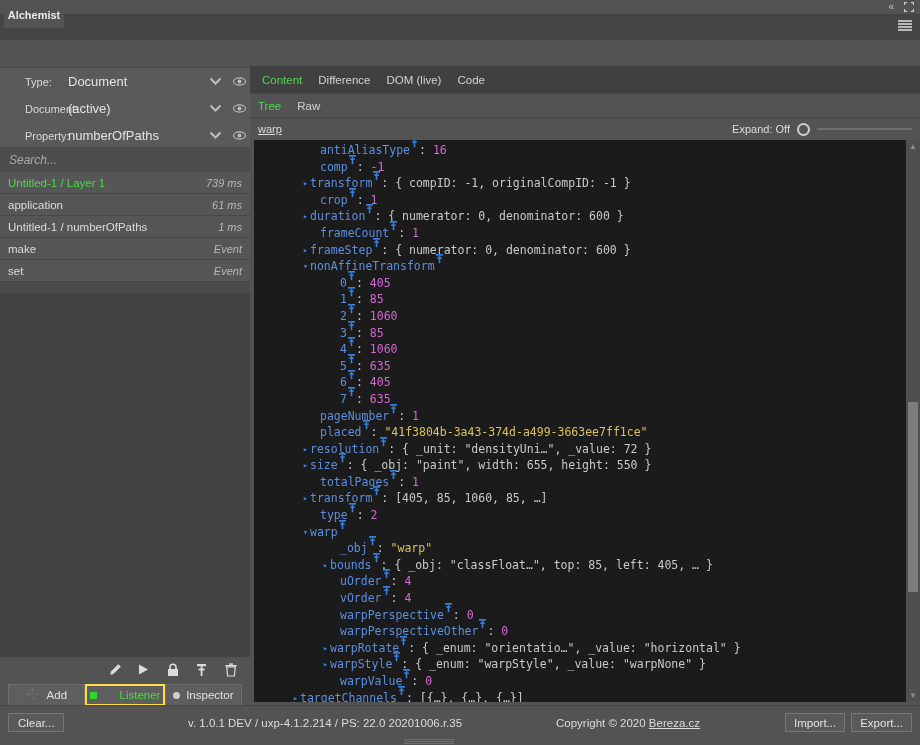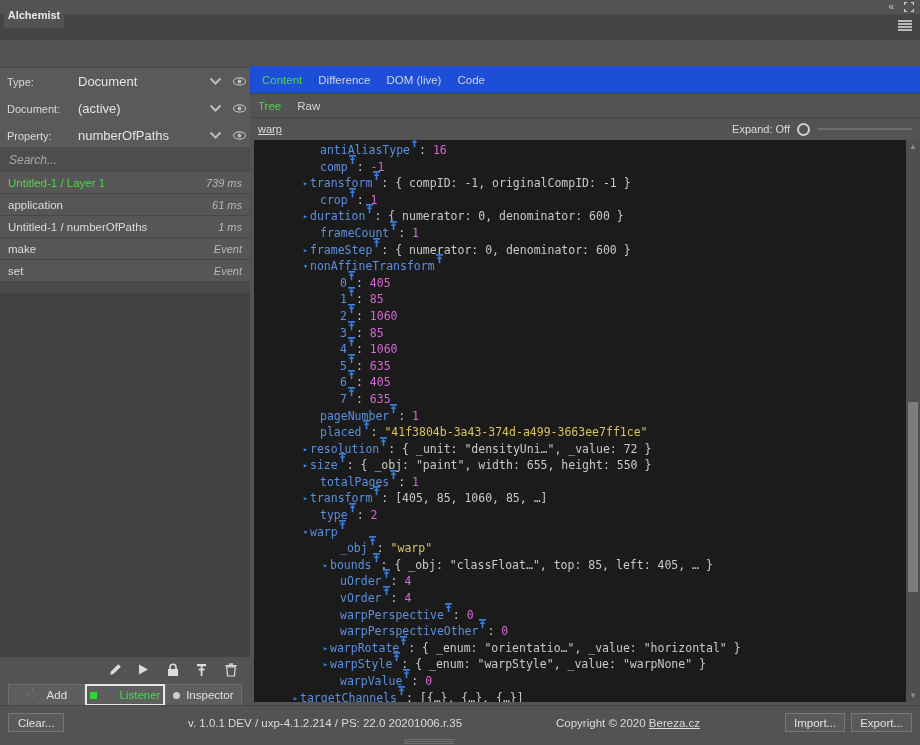--- a/index.html
+++ b/index.html
@@ -25,21 +25,21 @@
 
   
   .leftcol{position:absolute;left:0;top:40px;width:250px;height:665px;background:#535353;}
   .navrow{position:absolute;left:0;top:0;width:250px;height:27px;background:#535353;
           display:flex;align-items:center;gap:16px;padding-left:6px;box-sizing:border-box;}
   .navrow .nav{font-size:11px;color:#d0d0d0;cursor:default;}
   .navrow .nav.active{color:#4ad94a;}
 
   .formbox{position:absolute;left:0;top:27px;width:250px;height:80px;background:#5a5a5a;border-top:1px solid #4b4b4b;}
   .frow{position:absolute;left:0;width:250px;height:27px;display:flex;align-items:center;}
-  .frow .lbl{width:78px;padding-left:7px;box-sizing:border-box;font-size:11px;color:#d9d9d9;}
+  .frow .lbl{width:68px;padding-left:25px;box-sizing:border-box;font-size:11px;color:#d9d9d9;}
   .frow .val{flex:1;font-size:13px;color:#e3e3e3;}
   .frow .chev{width:26px;display:flex;align-items:center;justify-content:center;}
   .frow .eye{width:22px;display:flex;align-items:center;justify-content:center;}
   svg{display:block;}
 
   .searchbox{position:absolute;left:0;top:107px;width:250px;height:25px;background:#4d4d4d;
      display:flex;align-items:center;padding-left:7px;box-sizing:border-box;}
   .searchbox input{background:transparent;border:0;outline:none;color:#b0b0b0;font-style:italic;
      font-size:12px;font-family:"Liberation Sans",sans-serif;width:230px;}
   .searchbox input::placeholder{color:#a8a8a8;font-style:italic;}
@@ -53,27 +53,27 @@
   .listpad{background:#4a4a4a;}
 
   .toolrow{position:absolute;left:0;top:617px;width:250px;height:25px;background:#535353;
      display:flex;align-items:center;justify-content:flex-end;gap:14px;padding-right:12px;box-sizing:border-box;}
   .toolrow .tb{width:15px;height:15px;display:flex;align-items:center;justify-content:center;}
 
   .btnrow{position:absolute;left:0;top:642px;width:250px;height:26px;background:#535353;
      display:flex;align-items:center;padding:0 8px;box-sizing:border-box;}
   .sbtn{height:22px;flex:1;display:flex;align-items:center;justify-content:center;gap:6px;
      background:#5e5e5e;border:1px solid #6d6d6d;box-sizing:border-box;font-size:11.5px;color:#e0e0e0;}
-  .sbtn.active{border:2px solid #e5e5e5;color:#3ee03e;gap:23px;}
+  .sbtn.active{border:2px solid #fde047;color:#3ee03e;gap:23px;}
   .sq{width:7px;height:7px;background:#2ed62e;display:inline-block;}
   .dot{width:7px;height:7px;border-radius:50%;background:#cfcfcf;display:inline-block;}
 
   
   .rightcol{position:absolute;left:250px;top:40px;width:670px;height:665px;background:#535353;}
-  .rtabs{position:absolute;left:0;top:26px;width:670px;height:28px;background:#1d4ed8;
+  .rtabs{position:absolute;left:0;top:26px;width:670px;height:28px;background:#404040;
       display:flex;align-items:center;gap:16px;padding-left:12px;box-sizing:border-box;border-bottom:1px solid #474747;}
   .rtabs2{position:absolute;left:0;top:54px;width:670px;height:24px;background:#535353;
       display:flex;align-items:center;gap:16px;padding-left:8px;box-sizing:border-box;border-bottom:1px solid #474747;}
   .rtab{font-size:11.5px;color:#d3d3d3;}
   .rtab.active{color:#4ad94a;}
 
   .crumbbar{position:absolute;left:0;top:78px;width:670px;height:22px;background:#535353;
       display:flex;align-items:center;padding:0 8px;box-sizing:border-box;}
   .crumb{font-size:11px;color:#dcdcdc;text-decoration:underline;}
   .expandwrap{margin-left:auto;display:flex;align-items:center;gap:7px;}

